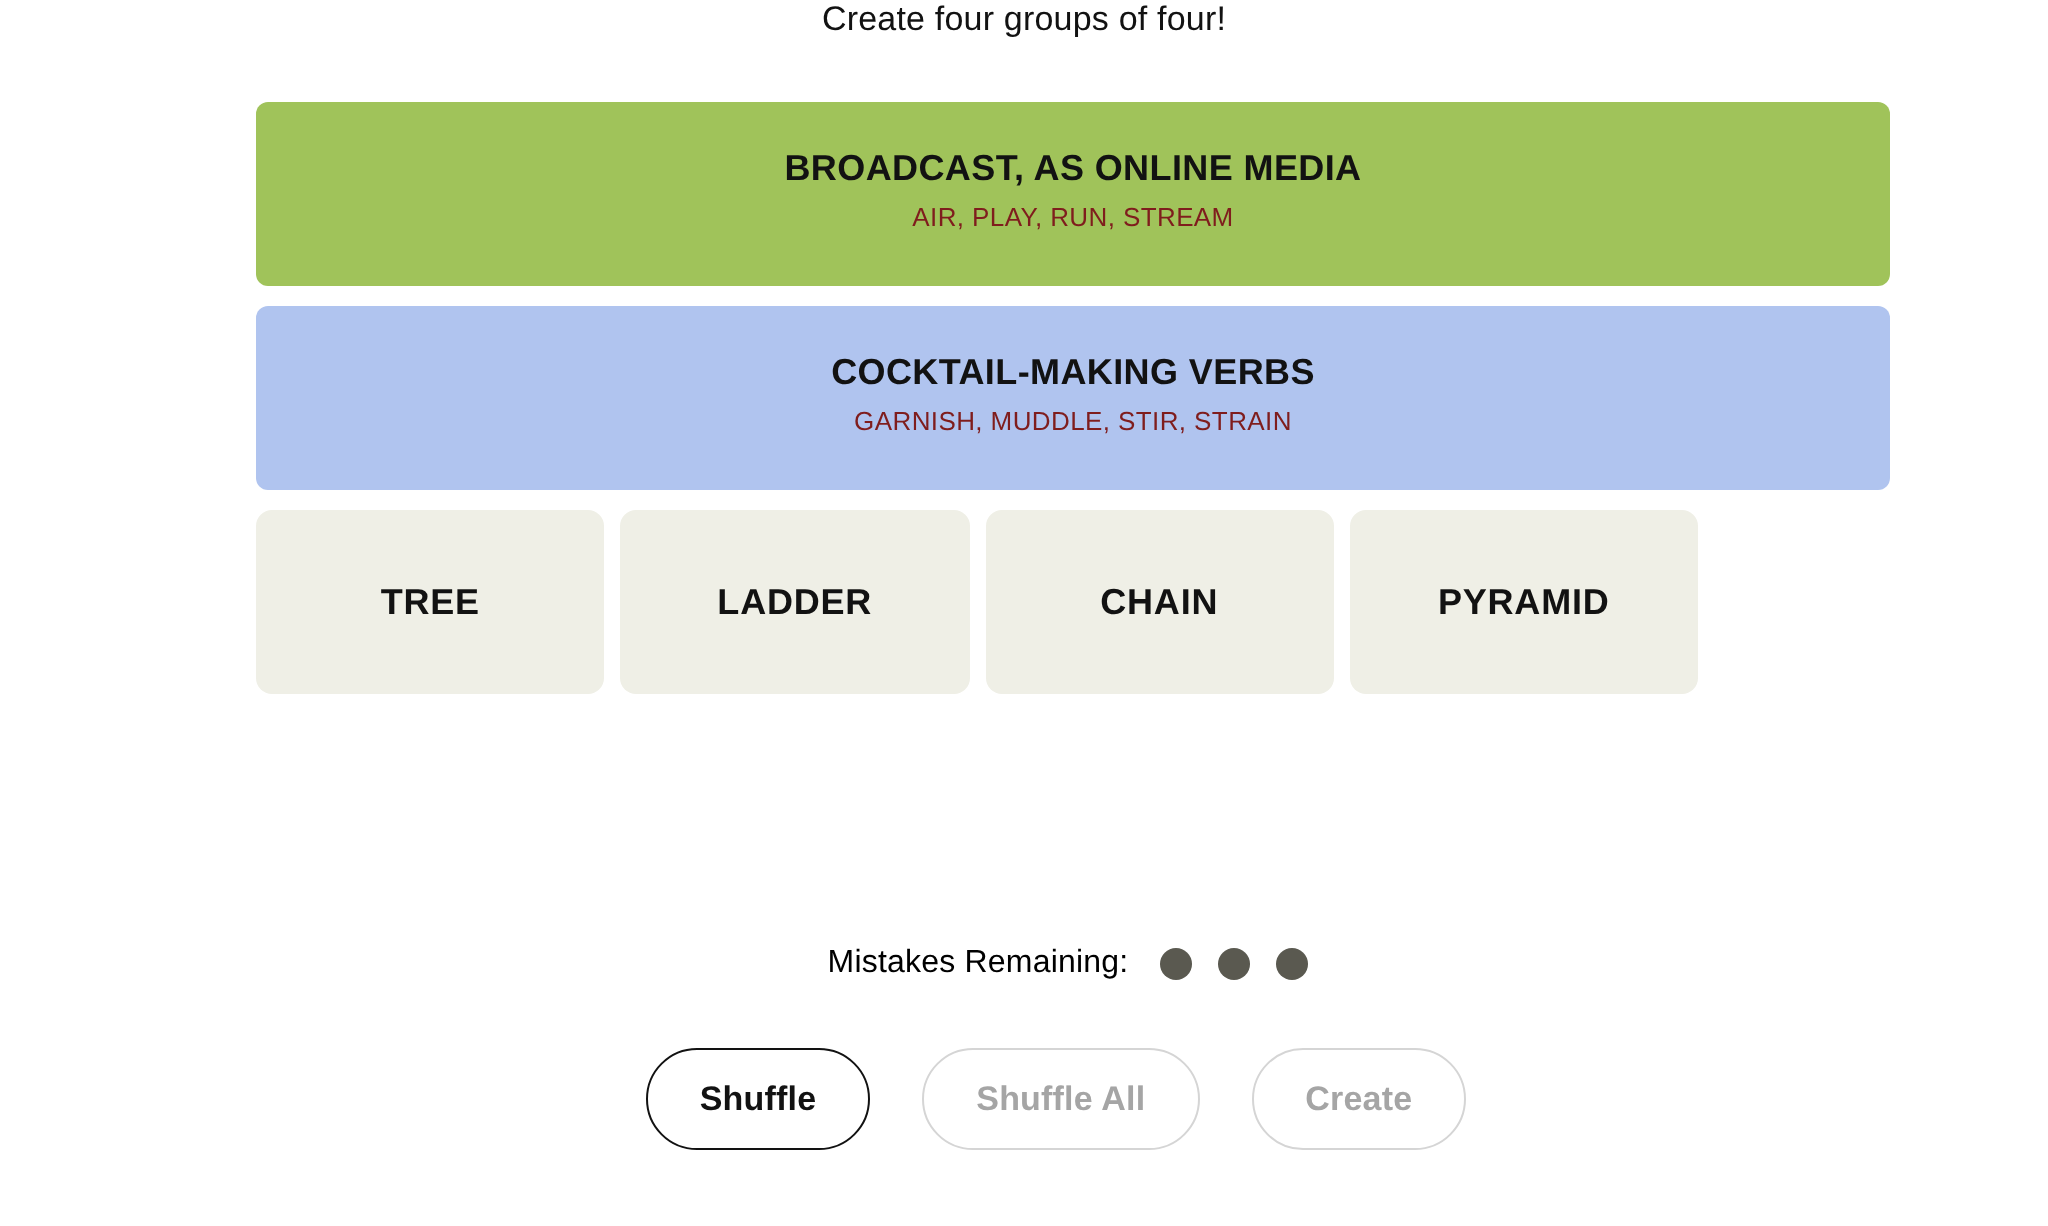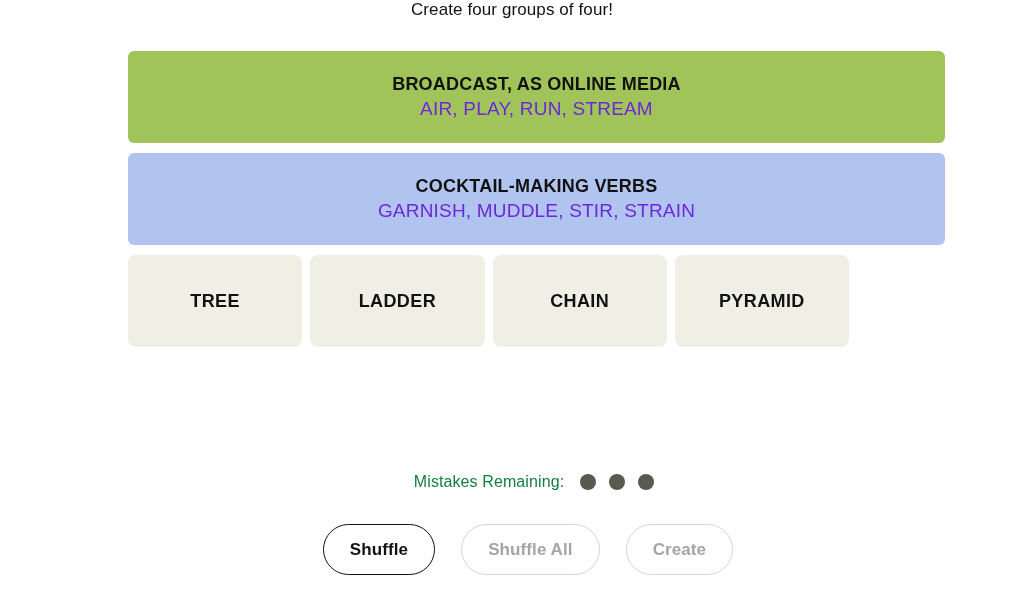--- a/index.html
+++ b/index.html
@@ -53,25 +53,25 @@
   }
   .solved-category {
     font-size: 18px;
     font-weight: 700;
     letter-spacing: 0.2px;
     line-height: 24px;
     color: #121212;
     text-transform: uppercase;
   }
   .solved-members {
-    font-size: 19px;
+    font-size: 13px;
     font-weight: 400;
     letter-spacing: 0.2px;
     line-height: 26px;
-    color: #6d28d9;
+    color: #7f1d1d;
     text-transform: uppercase;
   }
 
   
   #tile-grid {
     width: 721px;
     display: grid;
     grid-template-columns: repeat(4, 1fr);
     gap: 8px;
   }
@@ -181,21 +181,21 @@
   <div id="tile-grid">
     <button class="tile">TREE</button>
     <button class="tile">LADDER</button>
     <button class="tile">CHAIN</button>
     <button class="tile">PYRAMID</button>
   </div>
 
 </div>
 
 <div id="mistakes-row">
-  <span id="mistakes-label" style="color: #15803d; margin-left: 44px;">Mistakes Remaining:</span>
+  <span id="mistakes-label" style="color: #000000; margin-left: 44px;">Mistakes Remaining:</span>
   <span id="mistakes-dots">
     <span class="mistake-dot" style="background: rgb(90, 89, 80);"></span>
     <span class="mistake-dot" style="background: rgb(90, 89, 80);"></span>
     <span class="mistake-dot" style="background: rgb(90, 89, 80);"></span>
   </span>
 </div>
 
 <div id="controls">
   <button class="ctrl-btn enabled">Shuffle</button>
   <button class="ctrl-btn disabled">Shuffle All</button>

